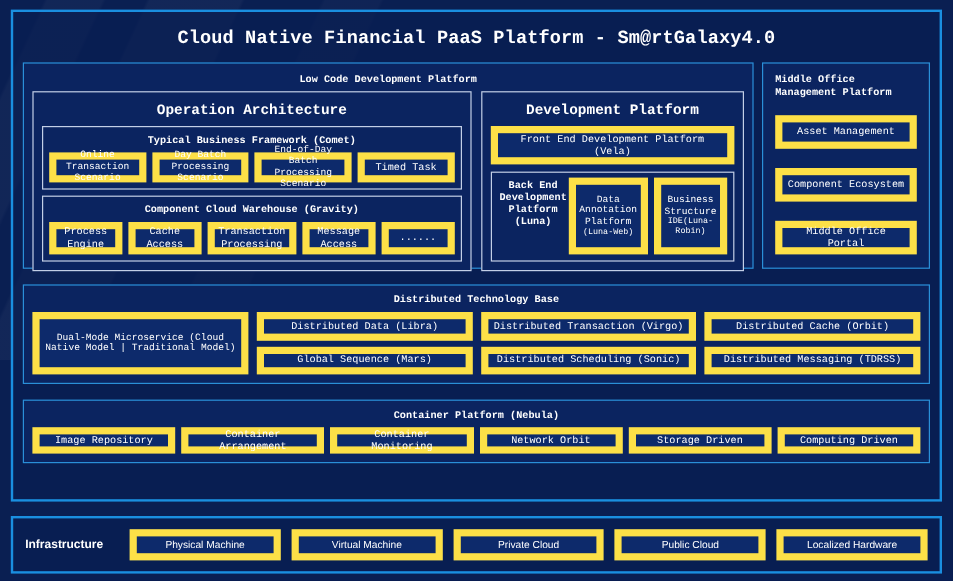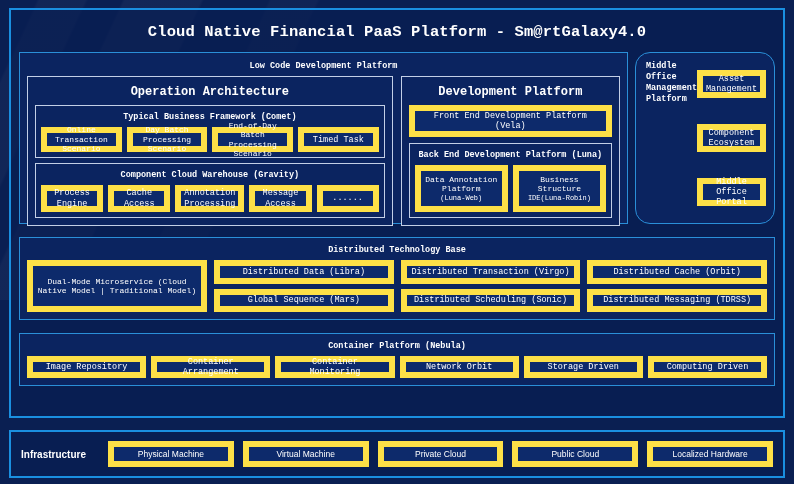--- a/index.html
+++ b/index.html
@@ -171,37 +171,36 @@
   .dev-front {
     height: 32px;
     margin-bottom: 6px;
     font-size: 8.5px;
   }
 
   .dev-back {
     flex: 1;
     padding: 4px 5px 5px 5px;
     display: flex;
-    flex-direction: column;
-    align-items: center;
+    flex-direction: row;
   }
 
   .dev-back .node-row { flex: 1; }
   .dev-back .node {
     flex-direction: column;
     justify-content: center;
   }
   .dev-back .node .sm { font-size: 7px; }
 
   
   .middle-office {
     width: 140px;
     padding: 8px 10px;
     display: flex;
-    border-radius: 15px;
+    flex-direction: column;
   }
 
   .mo-title {
     font-size: 8.5px;
     font-weight: bold;
     line-height: 1.3;
     margin-bottom: 10px;
   }
 
   .mo-list {
@@ -303,21 +302,21 @@
                 <div class="node">End-of-Day Batch Processing Scenario</div>
                 <div class="node lg">Timed Task</div>
               </div>
             </div>
 
             <div class="light-box sub-box op-components">
               <div class="sub-title">Component Cloud Warehouse (Gravity)</div>
               <div class="node-row">
                 <div class="node lg">Process Engine</div>
                 <div class="node lg">Cache Access</div>
-                <div class="node lg">Annotation Processing</div>
+                <div class="node lg">Transaction Processing</div>
                 <div class="node lg">Message Access</div>
                 <div class="node lg">......</div>
               </div>
             </div>
           </div>
 
           <div class="light-box col-box dev">
             <div class="col-title">Development Platform</div>
 
             <div class="node dev-front">Front End Development Platform (Vela)</div>

